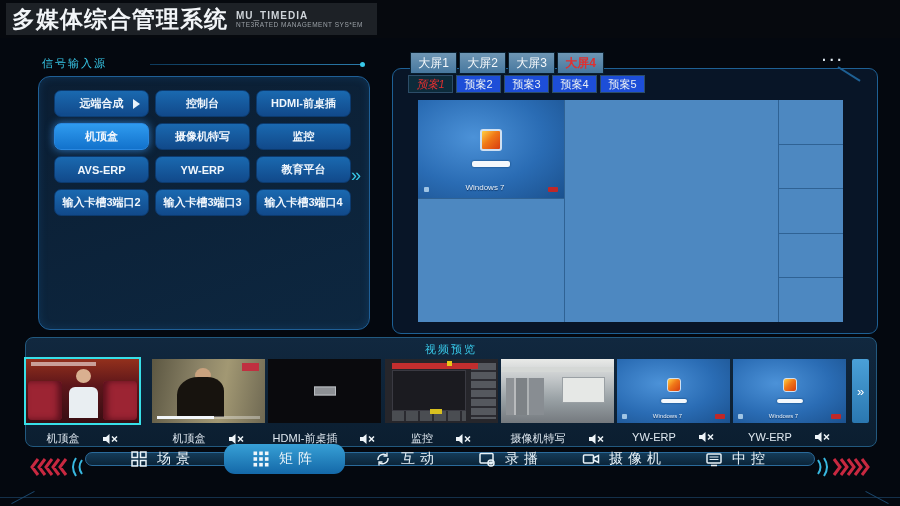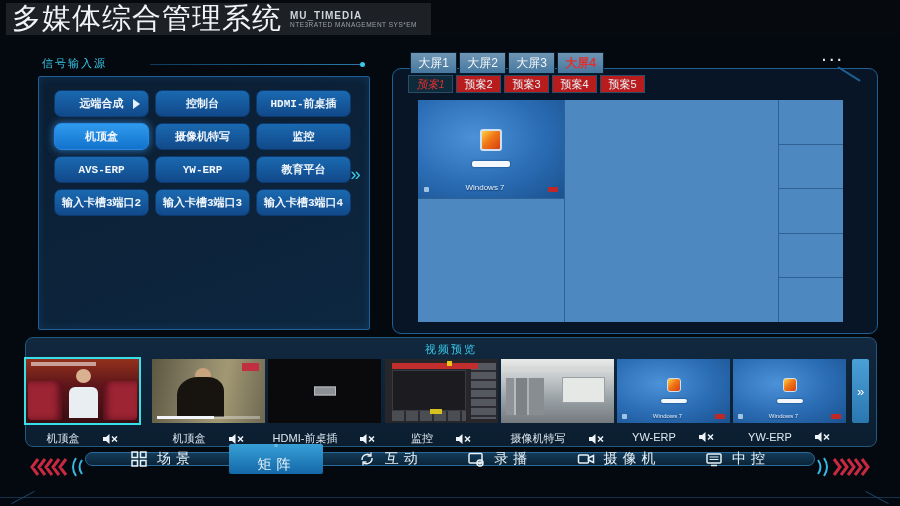--- a/index.html
+++ b/index.html
@@ -2,48 +2,48 @@
 <html><head>
 <meta charset="utf-8">
 <style>
   * { margin:0; padding:0; box-sizing:border-box; }
   html,body { width:900px; height:506px; overflow:hidden; }
   body { background:#04080f; font-family:"Liberation Sans", sans-serif; color:#e8f0f8; position:relative; }
 
   
   .header { position:absolute; left:0; top:0; width:900px; height:38px; background:#06090e; }
   .title-block { position:absolute; left:6px; top:3px; height:32px; background:#1d2126; display:flex; align-items:center; padding:0 14px 0 6px; gap:8px; }
-  .cn-title { font-size:29px; font-weight:normal; color:#f2f5f8; letter-spacing:1px; }
+  .cn-title { font-size:23px; font-weight:bold; color:#f2f5f8; letter-spacing:1px; }
   .brand { display:flex; flex-direction:column; justify-content:center; }
   .brand .b1 { font-size:10px; font-weight:bold; color:#cfd4d9; letter-spacing:1px; }
   .brand .b2 { font-size:6.5px; color:#9aa0a6; letter-spacing:.5px; }
   .header-right { position:absolute; right:12px; top:0; height:38px; display:flex; align-items:center; gap:18px; }
   .clock { font-size:13px; font-weight:bold; color:#f0f4f8; letter-spacing:1px; }
   .hicon { width:24px; height:24px; display:flex; align-items:center; justify-content:center; cursor:pointer; }
 
   
   .source-title { position:absolute; left:42px; top:56px; font-size:11px; color:#38c8e8; letter-spacing:2px; z-index:3; }
   .source-title-line { position:absolute; left:150px; top:64px; width:212px; height:1px; background:linear-gradient(90deg,#0d3a5c,#2a7aaa); z-index:3; }
   .source-title-line::after { content:""; position:absolute; right:-3px; top:-2px; width:5px; height:5px; background:#38c8e8; border-radius:50%; }
-  .source-box { position:absolute; left:38px; top:76px; width:332px; height:254px; border:1px solid #1f5f96; border-radius:2px; background:linear-gradient(160deg,#0b1e33 0%,#0d2740 100%); box-shadow:0 0 8px rgba(30,110,180,.25) inset;font-family:Liberation Mono, monospace; }
+  .source-box { position:absolute; left:38px; top:76px; width:332px; height:254px; border:1px solid #1f5f96; border-radius:12px; background:linear-gradient(160deg,#0b1e33 0%,#0d2740 100%); box-shadow:0 0 8px rgba(30,110,180,.25) inset; }
   .source-grid { position:absolute; left:12px; top:10px; width:306px; display:flex; flex-wrap:wrap; }
   .src-btn { width:95px; height:27px; margin:3px 3px; border-radius:7px; background:linear-gradient(180deg,#1a69b0 0%,#11498a 100%); border:1px solid #0c3a6e; display:flex; align-items:center; justify-content:center; position:relative; cursor:pointer; }
   .src-btn span { font-size:11px; font-weight:bold; color:#f0f6fc; white-space:nowrap; }
   .src-btn.sel { background:linear-gradient(180deg,#2f9bef 0%,#1272cc 100%); border-color:#2a88e0; box-shadow:0 0 8px rgba(60,160,255,.7); }
   .sub-arrow { position:absolute; right:8px; top:8px; width:0; height:0; border-left:7px solid #e8f2fa; border-top:5px solid transparent; border-bottom:5px solid transparent; }
   .expand-src { position:absolute; right:8px; top:88px; font-size:18px; color:#38c8e8; cursor:pointer; }
 
   
   .screen-box { position:absolute; left:392px; top:68px; width:486px; height:266px; border:1px solid #1e6094; border-radius:9px; background:#081527; }
   .corner-cut { position:absolute; left:838px; top:66px; width:26px; height:2px; background:#1e6094; transform:rotate(32deg); transform-origin:left center; }
   .screen-tabs { position:absolute; left:410px; top:52px; display:flex; gap:2px; z-index:4; }
   .s-tab { width:47px; height:22px; background:linear-gradient(180deg,#6e96b4 0%,#47789f 100%); border:1px solid #0a2030; display:flex; align-items:center; justify-content:center; font-size:12px; color:#f4f8fb; cursor:pointer; }
   .s-tab.red { color:#e03030; font-weight:bold; }
   .preset-tabs { position:absolute; left:408px; top:75px; display:flex; gap:3px; z-index:4; }
-  .p-tab { width:45px; height:18px; background:#b91c1c; border:1px solid #2c4d68; display:flex; align-items:center; justify-content:center; font-size:11px; color:#e8eef4; cursor:pointer; }
+  .p-tab { width:45px; height:18px; background:#1d4ed8; border:1px solid #2c4d68; display:flex; align-items:center; justify-content:center; font-size:11px; color:#e8eef4; cursor:pointer; }
   .p-tab.red { color:#e03030; background:#0d2b3a;font-style:italic; }
   .menu-dots { position:absolute; left:822px; top:52px; font-size:14px; font-weight:bold; color:#dfe8ef; letter-spacing:3px; cursor:pointer; z-index:4; }
 
   
   .wall { position:absolute; left:418px; top:100px; width:425px; height:222px; display:flex; background:#4d88c1; }
   .wall .colL { width:147px; display:flex; flex-direction:column; border-right:1px solid #2f6294; }
   .wall .colM { flex:1; border-right:1px solid #2f6294; background:#4d88c1; }
   .wall .colR { width:64px; display:flex; flex-direction:column; }
   .wall .cell { background:#4d88c1; }
   .wall .colL .c-top { height:99px; border-bottom:1px solid #2f6294; position:relative; }
@@ -103,21 +103,21 @@
   .art-talkshow .chair-r { position:absolute; right:2%; bottom:4%; width:30%; height:62%; background:#9c2433; border-radius:4px; box-shadow:inset 4px 0 6px #58101c; }
   .art-talkshow .body { position:absolute; left:38%; bottom:8%; width:26%; height:48%; background:#e9eef2; border-radius:6px 6px 0 0; }
   .art-talkshow .head { position:absolute; left:44%; top:16%; width:15px; height:14px; background:#d9b090; border-radius:50%; }
   .art-talkshow .cap { position:absolute; left:4%; top:5%; width:58%; height:4px; background:rgba(255,255,255,.55); }
   .scroll-btn { position:absolute; left:826px; top:21px; width:17px; height:64px; background:linear-gradient(180deg,#4aa0d8,#2a77b0); border-radius:2px; display:flex; align-items:center; justify-content:center; color:#fff; font-size:13px; cursor:pointer; }
 
   
   .nav-pill { position:absolute; left:85px; top:452px; width:730px; height:14px; background:linear-gradient(180deg,#143b58 0%,#0b2438 100%); border:1px solid #2a6a9a; border-radius:15px; display:flex; align-items:center; justify-content:space-between; padding:0 34px; }
   .nav-item { display:flex; align-items:center; gap:9px; height:30px; padding:0 10px; cursor:pointer; }
   .nav-item .nl { font-size:14px; color:#e8f2f8; letter-spacing:5px; }
-  .nav-item.active { background:linear-gradient(180deg,#37a0d6 0%,#1468a8 100%); border-radius:2px; padding:0 28px;flex-direction:column; }
+  .nav-item.active { background:linear-gradient(180deg,#37a0d6 0%,#1468a8 100%); border-radius:11px; padding:0 28px; }
   .deco { position:absolute; top:455px; }
   .deco.left { left:24px; } .deco.right { right:24px; }
   .bottom-line { position:absolute; left:0; bottom:8px; width:900px; height:1px; background:#14304a; }
   .corner-notch { position:absolute; bottom:8px; width:26px; height:1px; background:#1d4a70; }
   .corner-notch.l { left:10px; transform:rotate(-28deg); }
   .corner-notch.r { right:10px; transform:rotate(28deg); }
 </style>
 </head>
 <body>
 

